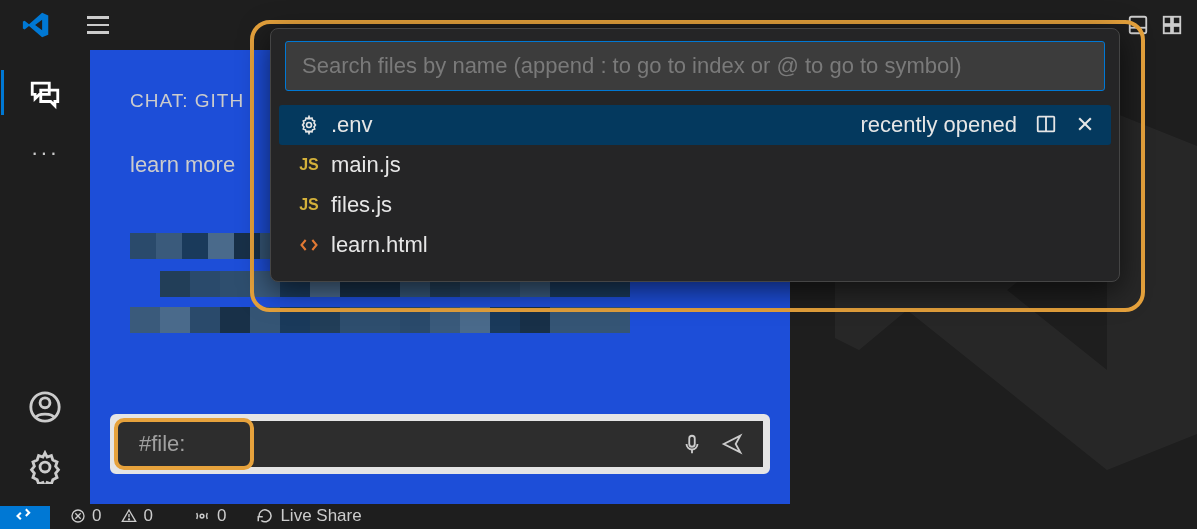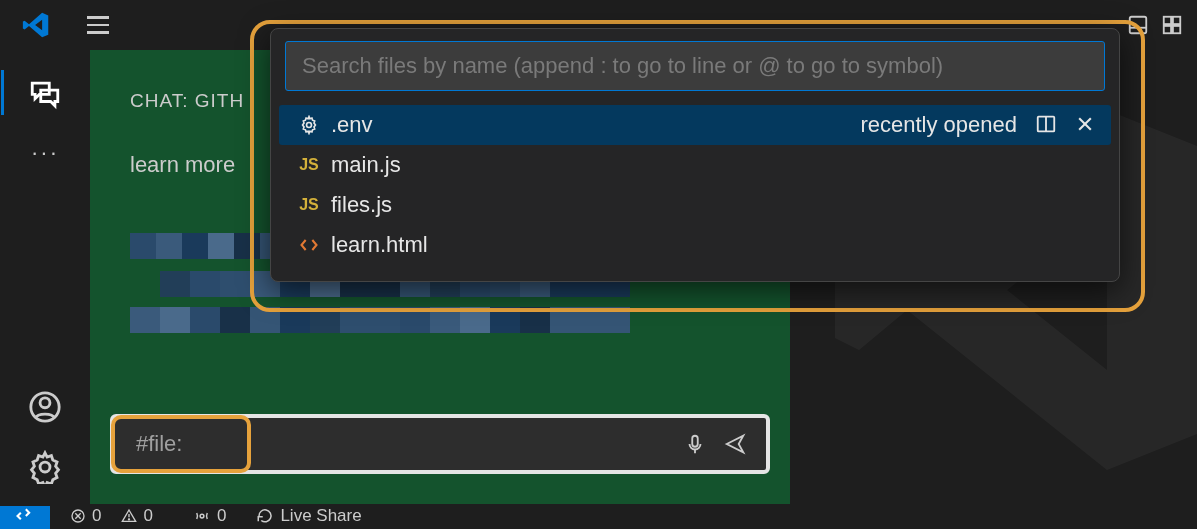--- a/index.html
+++ b/index.html
@@ -77,21 +77,21 @@
     }
     .activity-spacer { flex: 1; }
     .more-dots {
       color: #cccccc;
       font-size: 22px;
       letter-spacing: 2px;
     }
 
     .sidebar {
       width: 700px;
-      background: #14532d;
+      background: #1d4ed8;
       padding: 10px 20px;
       position: relative;
     }
     .chat-header {
       color: #cccccc;
       font-size: 19px;
       letter-spacing: 1px;
       margin-top: 30px;
       margin-left: 20px;
     }
@@ -117,21 +117,21 @@
     .rb-e { background: #183048; } .rb-f { background: #355575; }
     .rb-g { background: #223e58; } .rb-h { background: #2e4e6e; }
 
     .chat-input-region {
       position: absolute;
       left: 20px;
       bottom: 30px;
       right: 20px;
       height: 60px;
       background: #2d2d2d;
-      border: 4px solid #e5e5e5;
+      border: 7px solid #e5e5e5;
       border-radius: 6px;
       display: flex;
       align-items: center;
       padding: 0 8px;
     }
     .hash-callout {
       position: absolute;
       left: -3px; top: -3px; bottom: -3px;
       width: 140px;
       border: 4px solid #e6a23c;
@@ -377,21 +377,21 @@
   <div class="editor-watermark">
     <svg width="400" height="400" viewBox="0 0 100 100" fill="#ffffff">
       <path d="M70 5 L95 15 L95 85 L70 95 L20 55 L8 65 L2 62 L2 38 L8 35 L20 45 Z M70 30 L45 50 L70 70 Z"></path>
     </svg>
   </div>
 </div>
 
 <div class="quickopen-callout"></div>
 <div class="quickopen">
   <div class="quickopen-input">
-    <span class="quickopen-input-text">Search files by name (append : to go to line or @ to go to symbol)</span>
+    <span class="quickopen-input-text">Search files by name (append : to go to index or @ to go to symbol)</span>
   </div>
   <div class="quickopen-item selected">
     <div class="qo-icon">
       <svg width="20" height="20" viewBox="0 0 24 24" fill="none" stroke="#e6e6e6" stroke-width="2">
         <circle cx="12" cy="12" r="3"></circle>
         <path d="M12 2 l1 2.5 l2.5-.8 l.8 2.5 l2.5 1 l-.8 2.5 l1.7 2.3 l-1.7 2.3 l.8 2.5 l-2.5 1 l-.8 2.5 l-2.5-.8 l-1 2.5 l-1-2.5 l-2.5 .8 l-.8-2.5 l-2.5-1 l.8-2.5 l-1.7-2.3 l1.7-2.3 l-.8-2.5 l2.5-1 l.8-2.5 l2.5 .8 z"></path>
       </svg>
     </div>
     <span class="qo-label">.env</span>
     <div class="qo-right">

